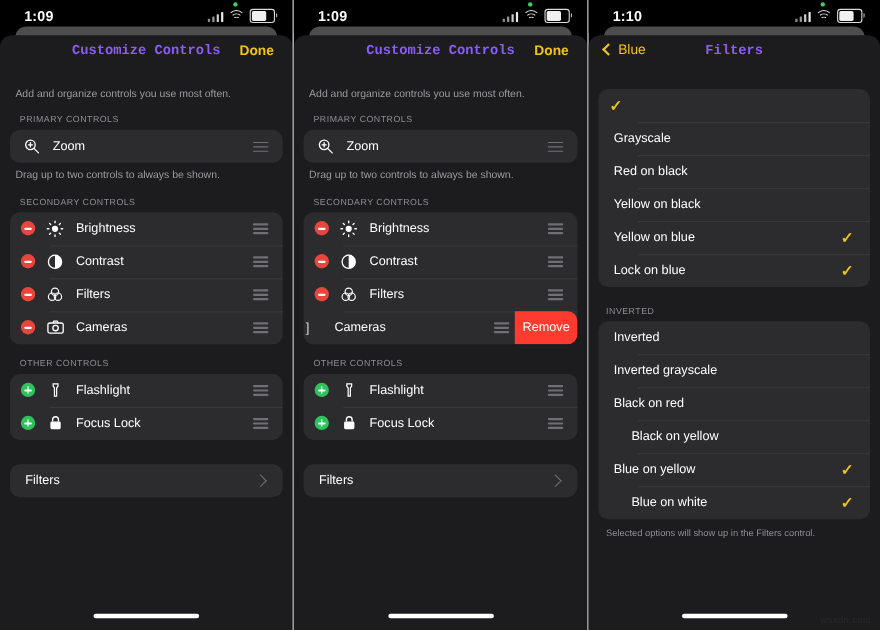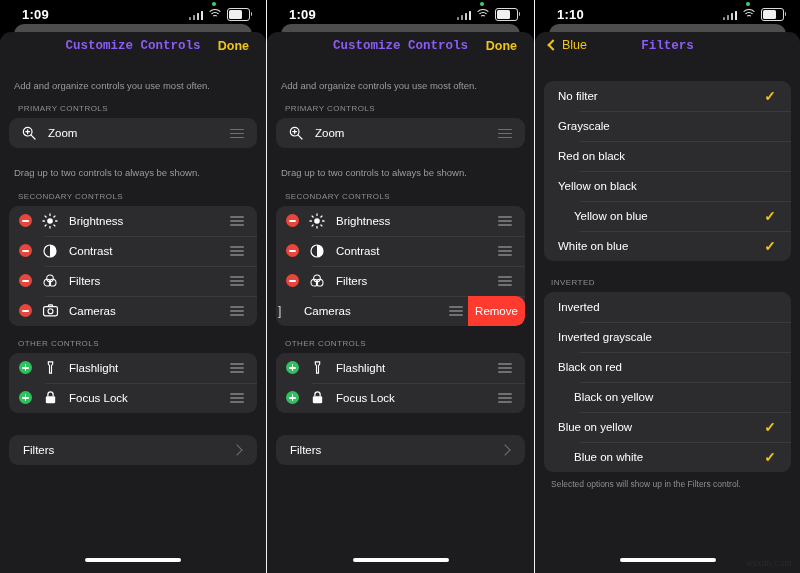--- a/index.html
+++ b/index.html
@@ -35,21 +35,21 @@
   .sheet{position:absolute;left:0;right:0;top:32px;bottom:0;background:#1c1c1e;border-radius:11px 11px 0 0;}
   .p3 .sheet{background:#1c1c1e;}
 
   .navbar{position:relative;height:29px;}
   .nav-title{position:absolute;left:0;right:0;top:7px;text-align:center;color:#8b5cf6;font-size:12.5px;font-weight:bold;font-family:Liberation Mono, monospace;}
   .nav-done{position:absolute;right:17px;top:7px;color:#f0c419;font-size:12.5px;font-weight:bold;}
   .nav-back{position:absolute;left:14px;top:6px;color:#f0c419;font-size:12.5px;display:flex;align-items:center;gap:4px;}
   .chev-back{display:inline-block;width:6px;height:6px;border-left:2px solid #f0c419;border-bottom:2px solid #f0c419;transform:rotate(45deg);margin-right:1px;}
 
   .hint{color:#9b9b9f;font-size:9.5px;padding:20px 14px 0 14px;line-height:1.1;}
-  .hint.small{padding-top:20px;}
+  .hint.small{padding-top:7px;}
   .grouphdr{color:#8e8e93;font-size:8px;letter-spacing:.45px;padding:13px 14px 5px 18px;text-transform:uppercase;}
 
   .card{margin:0 9px;background:#2c2c2e;border-radius:9px;overflow:hidden;}
   .row{position:relative;display:flex;align-items:center;height:30px;padding:0 0 0 10px;}
   .row + .row::before{content:"";position:absolute;left:36px;right:0;top:0;height:1px;background:#3a3a3c;}
 
   .badge{width:13px;height:13px;border-radius:50%;flex:0 0 auto;position:relative;margin-right:8px;}
   .badge.minus{background:#e8453c;}
   .badge.plus{background:#2ec25e;}
   .badge::before{content:"";position:absolute;left:3px;right:3px;top:6px;height:1.6px;background:#fff;border-radius:1px;}
@@ -453,41 +453,40 @@
           <i class="chev-back"></i>
           <span>Blue</span>
         </div>
         <div class="nav-title">Filters</div>
       </div>
 
       <div style="height:20px"></div>
 
       <div class="card">
         <div class="row">
-          <span class="rlabel" style="margin-left:4px">No filter</span>
           <span class="check">✓</span>
         </div>
         <div class="row">
           <span class="rlabel" style="margin-left:4px">Grayscale</span>
           <span class="check off">✓</span>
         </div>
         <div class="row">
           <span class="rlabel" style="margin-left:4px">Red on black</span>
           <span class="check off">✓</span>
         </div>
         <div class="row">
           <span class="rlabel" style="margin-left:4px">Yellow on black</span>
           <span class="check off">✓</span>
         </div>
         <div class="row">
-          <span class="rlabel" style="margin-left:20px">Yellow on blue</span>
+          <span class="rlabel" style="margin-left:4px">Yellow on blue</span>
           <span class="check">✓</span>
         </div>
         <div class="row">
-          <span class="rlabel" style="margin-left:4px">White on blue</span>
+          <span class="rlabel" style="margin-left:4px">Lock on blue</span>
           <span class="check">✓</span>
         </div>
       </div>
 
       <div class="grouphdr" style="padding-left:16px;padding-top:17px">INVERTED</div>
       <div class="card">
         <div class="row">
           <span class="rlabel" style="margin-left:4px">Inverted</span>
           <span class="check off">✓</span>
         </div>

